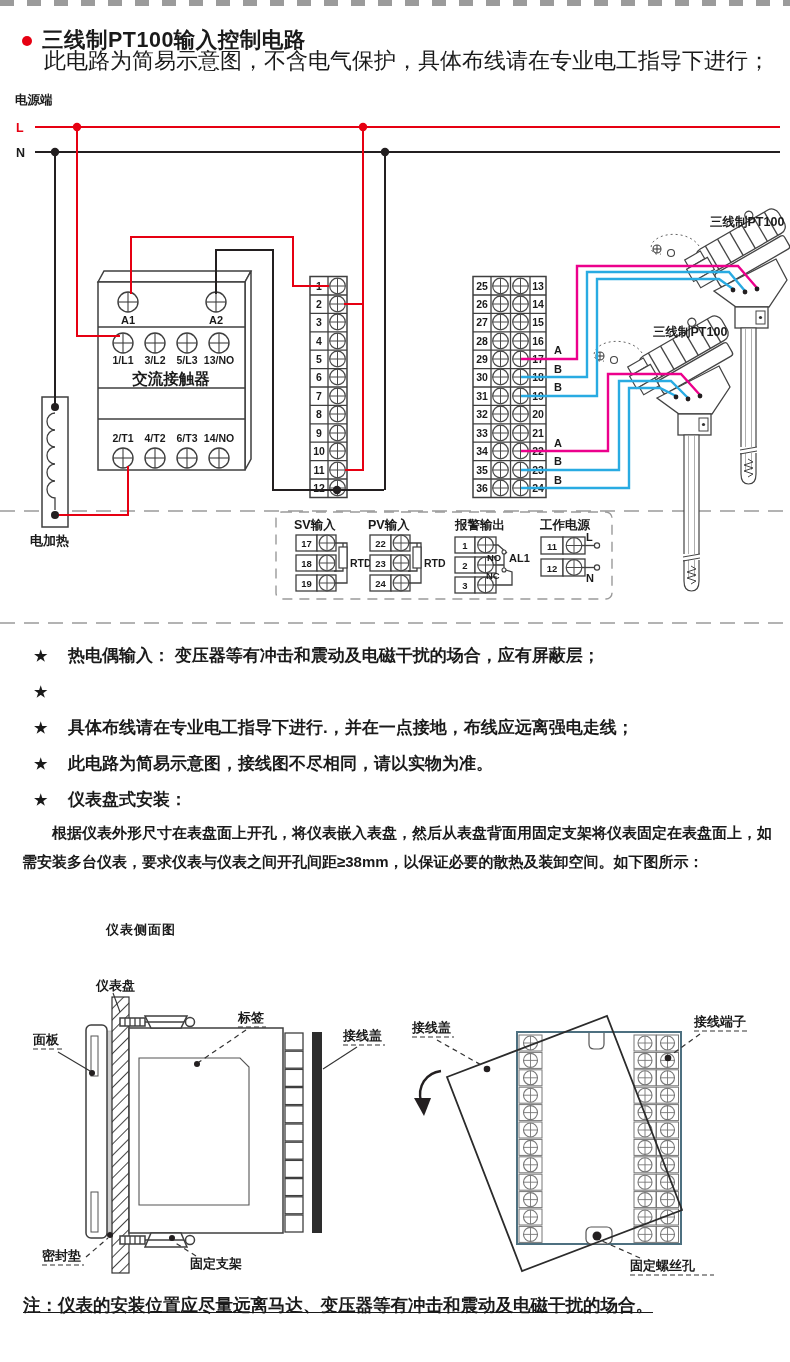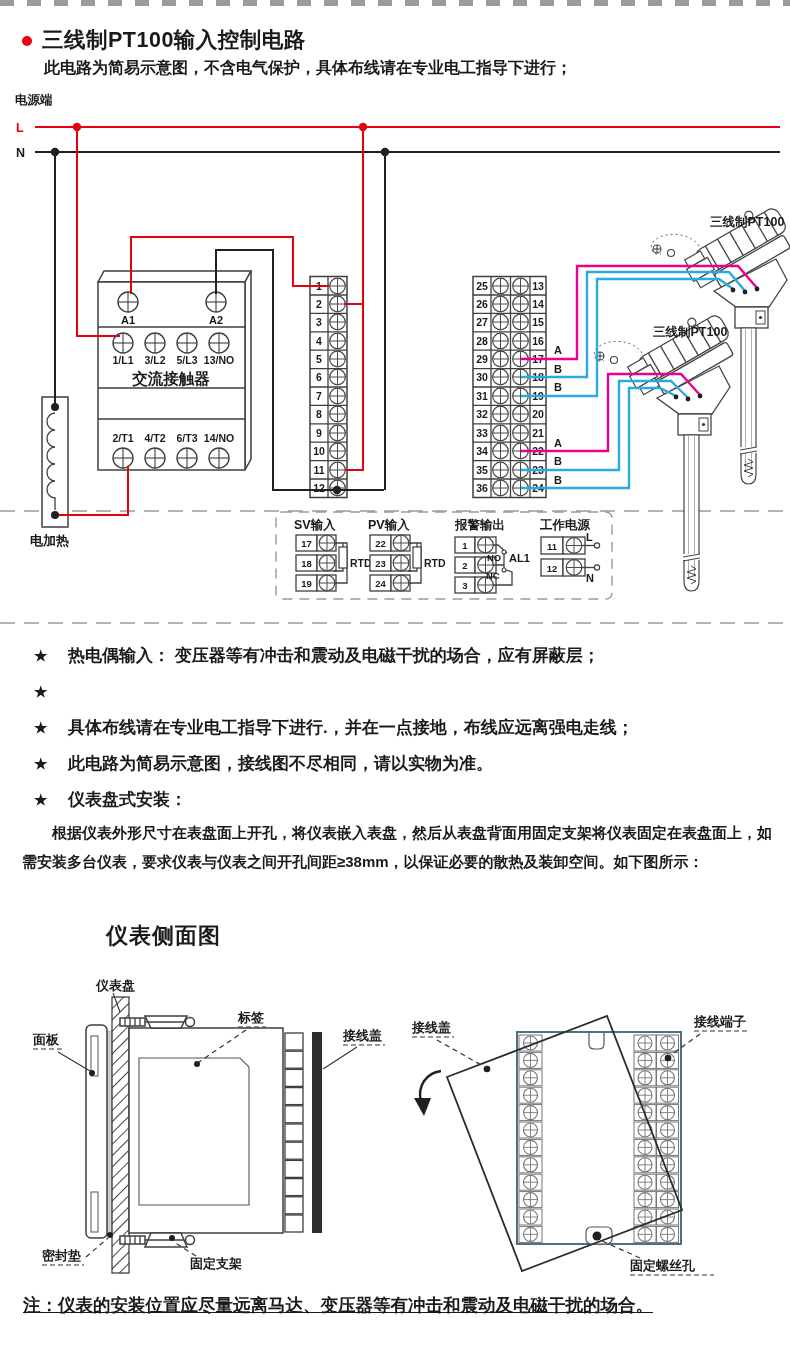--- a/index.html
+++ b/index.html
@@ -2,27 +2,27 @@
 <html><head>
 <meta charset="utf-8">
 <style>
   html,body{margin:0;padding:0;background:#e9e9e9;}
   .page{position:relative;width:790px;height:1362px;background:#fff;overflow:hidden;
         font-family:"Liberation Sans",sans-serif;color:#1a1a1a;}
   .top-dashes{position:absolute;top:0;left:0;width:790px;height:6px;
         background:repeating-linear-gradient(90deg,#9b9b9b 0 14px,transparent 14px 27px);}
   .title-dot{position:absolute;left:22px;top:36px;width:10px;height:10px;border-radius:50%;background:#e60012;}
   .title{position:absolute;left:42px;top:25px;font-size:21.5px;font-weight:700;letter-spacing:.5px;}
-  .subtitle{position:absolute;left:44px;top:58px;width:730px;font-size:16px;font-weight:700;}
+  .subtitle{position:absolute;left:44px;top:46px;width:730px;font-size:22px;font-weight:400;}
   .bullets{position:absolute;top:644px;left:34px;width:748px;}
   .bullet{display:flex;margin-bottom:13px;font-size:17px;font-weight:700;line-height:23px;}
   .bullet .star{width:34px;flex:none;font-size:15px;}
   .para{position:absolute;top:818px;left:22px;width:752px;font-size:15px;font-weight:700;
         line-height:29px;text-indent:2em;}
-  .h2{position:absolute;top:921px;left:106px;font-size:22px;font-weight:700;
+  .h2{position:absolute;top:921px;left:106px;font-size:13px;font-weight:700;
         font-family:"Liberation Serif",serif;letter-spacing:1px;}
   .note{position:absolute;top:1293px;left:23px;width:762px;font-size:17.5px;font-weight:700;text-decoration:underline;}
   svg{position:absolute;left:0;}
   svg text{font-family:"Liberation Sans",sans-serif;fill:#1a1a1a;font-weight:700;}
   .mid{text-anchor:middle;}
   .t10{font-size:10.5px;} .t11{font-size:11px;} .t12{font-size:12.5px;}
   .t13{font-size:13px;} .t15{font-size:15.5px;} .t9{font-size:9.5px;}
   .ln{stroke:#3f3f3f;stroke-width:1.3;fill:none;}
   .box{fill:#fff;stroke:#3f3f3f;stroke-width:1.5;}
   .dash{stroke:#9a9a9a;stroke-width:1.4;fill:none;stroke-dasharray:15,9;}

